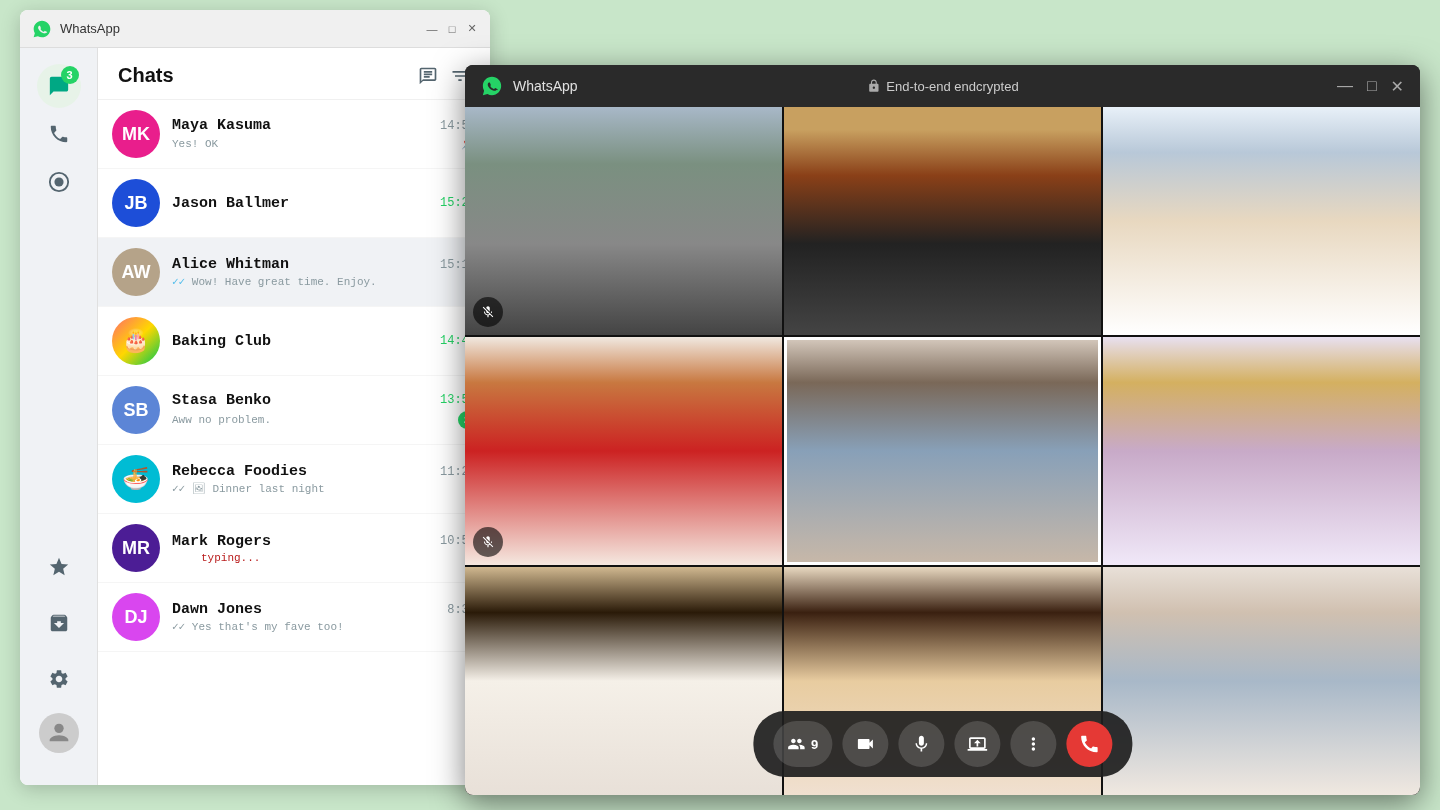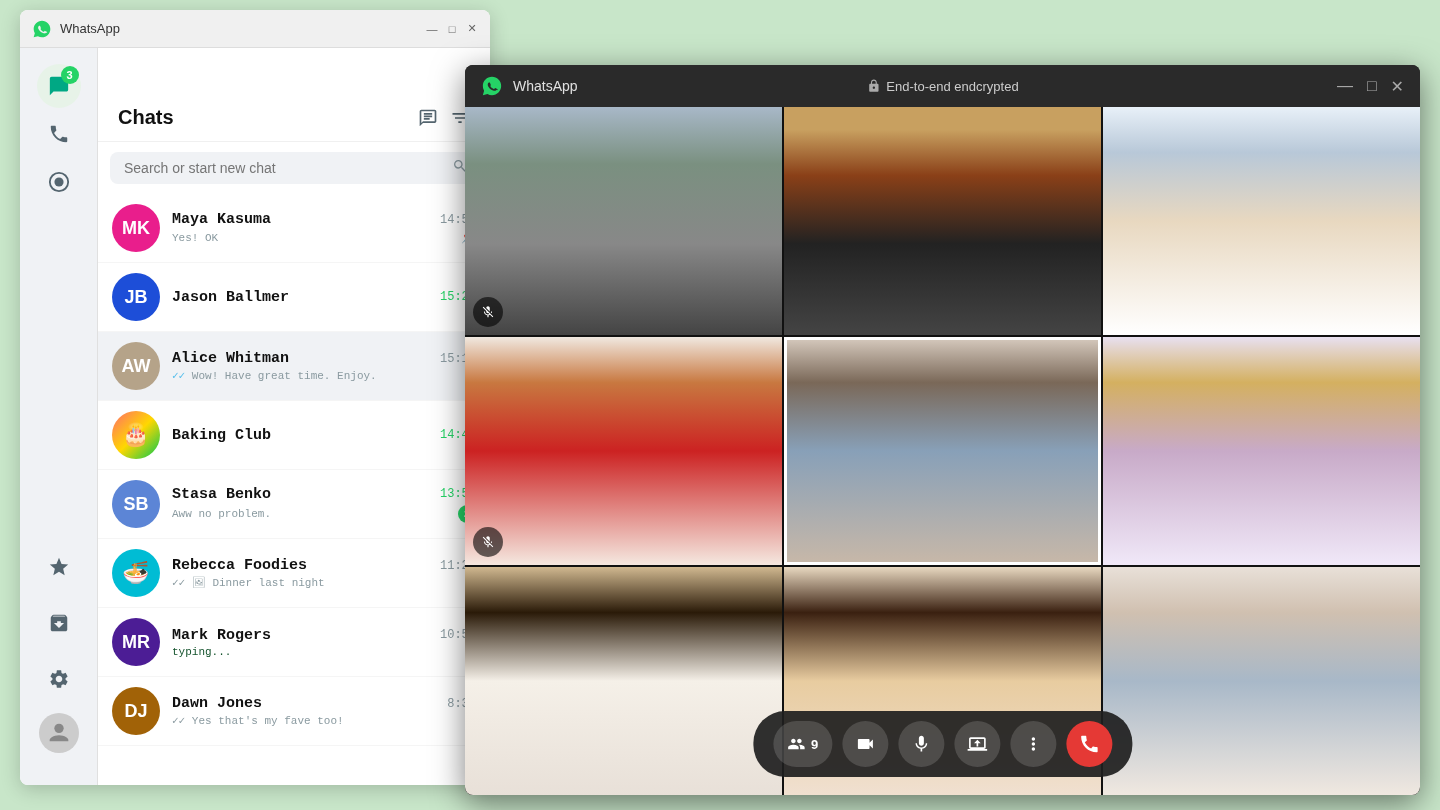--- a/index.html
+++ b/index.html
@@ -144,21 +144,20 @@
       display: flex;
       flex-direction: column;
     }
 
     .chat-header {
       display: flex;
       align-items: center;
       justify-content: space-between;
       padding: 16px 20px 12px;
       border-bottom: 1px solid #f0f0f0;
-      margin-top: 42px;
     }
     .chat-title {
       font-size: 20px;
       font-weight: 600;
       color: #111;
     }
     .chat-header-icons {
       display: flex;
       gap: 12px;
     }
@@ -254,21 +253,22 @@
     }
     .chat-preview {
       font-size: 11px;
       color: #8a9aa0;
       white-space: nowrap;
       overflow: hidden;
       text-overflow: ellipsis;
       max-width: 230px;
     }
     .chat-preview.typing {
-      color: #14532d;
+      color: #b91c1c;
+      margin-left: 29px;
     }
     .unread-badge {
       background: #25d366;
       color: #fff;
       border-radius: 50%;
       width: 18px;
       height: 18px;
       font-size: 11px;
       display: flex;
       align-items: center;
@@ -295,21 +295,21 @@
     }
 
     
     .av-maya { background: #e91e8c; }
     .av-jason { background: #1d4ed8; }
     .av-alice { background: #b5a389; }
     .av-baking { background: linear-gradient(135deg, #ff6b6b, #ffd700, #00c851); }
     .av-stasa { background: #5c85d6; }
     .av-family { background: #00bcd4; }
     .av-mark { background: #4c1d95; }
-    .av-dawn { background: #a16207; }
+    .av-dawn { background: #d946ef; }
 
     
     .call-window {
       position: absolute;
       top: 65px;
       left: 465px;
       width: 955px;
       height: 730px;
       background: #1a1a1a;
       border-radius: 8px;
@@ -551,28 +551,20 @@
             </svg>
         </button>
         <button class="icon-btn">
           <svg width="20" height="20" viewBox="0 0 24 24" fill="#54656f">
               <path d="M10 18h4v-2h-4v2zM3 6v2h18V6H3zm3 7h12v-2H6v2z"></path>
             </svg>
         </button>
       </div>
     </div>
 
-    <div class="search-bar">
-      <input type="text" placeholder="Search or start new chat" style="">
-      <span class="search-icon-inner">
-        <svg width="16" height="16" viewBox="0 0 24 24" fill="#8a9aa0">
-            <path d="M15.5 14h-.79l-.28-.27A6.471 6.471 0 0 0 16 9.5 6.5 6.5 0 1 0 9.5 16c1.61 0 3.09-.59 4.23-1.57l.27.28v.79l5 4.99L20.49 19l-4.99-5zm-6 0C7.01 14 5 11.99 5 9.5S7.01 5 9.5 5 14 7.01 14 9.5 11.99 14 9.5 14z"></path>
-          </svg>
-      </span>
-    </div>
 
     <div class="chat-list">
 
       <div class="chat-item">
         <div class="chat-avatar av-maya">MK</div>
         <div class="chat-info">
           <div class="chat-name-row">
             <span class="chat-name">Maya Kasuma</span>
             <span class="chat-time">14:54</span>
           </div>

